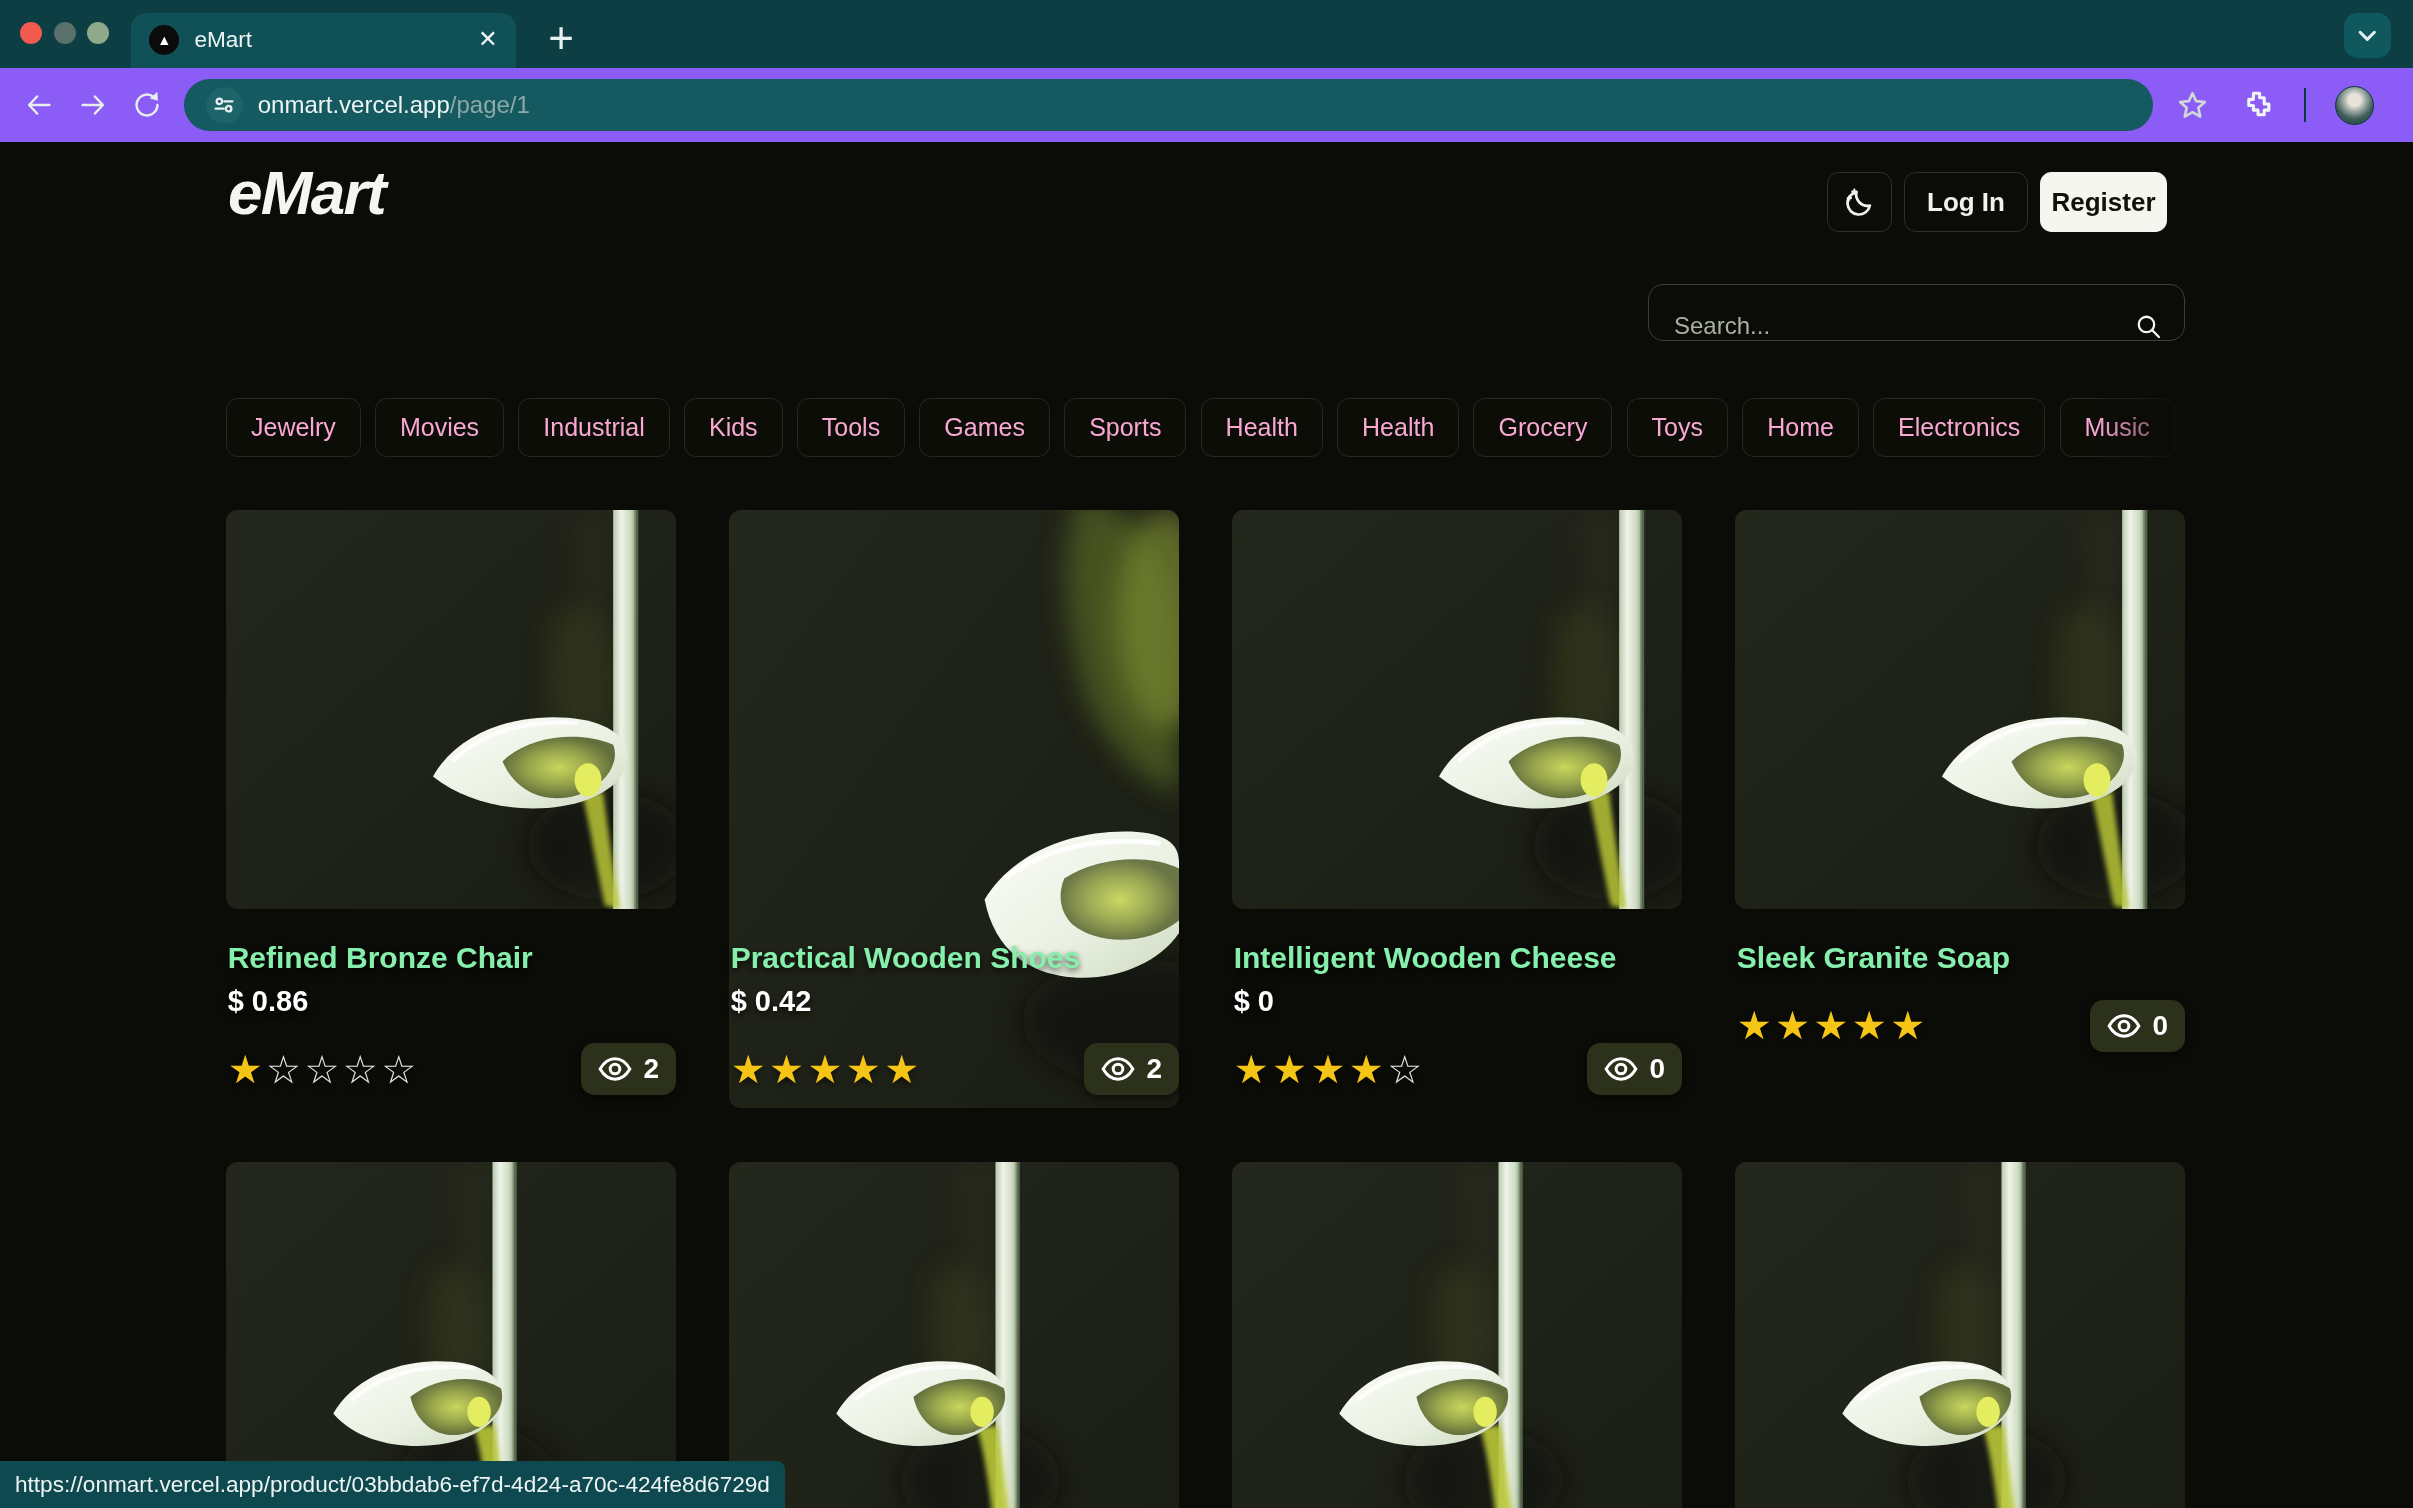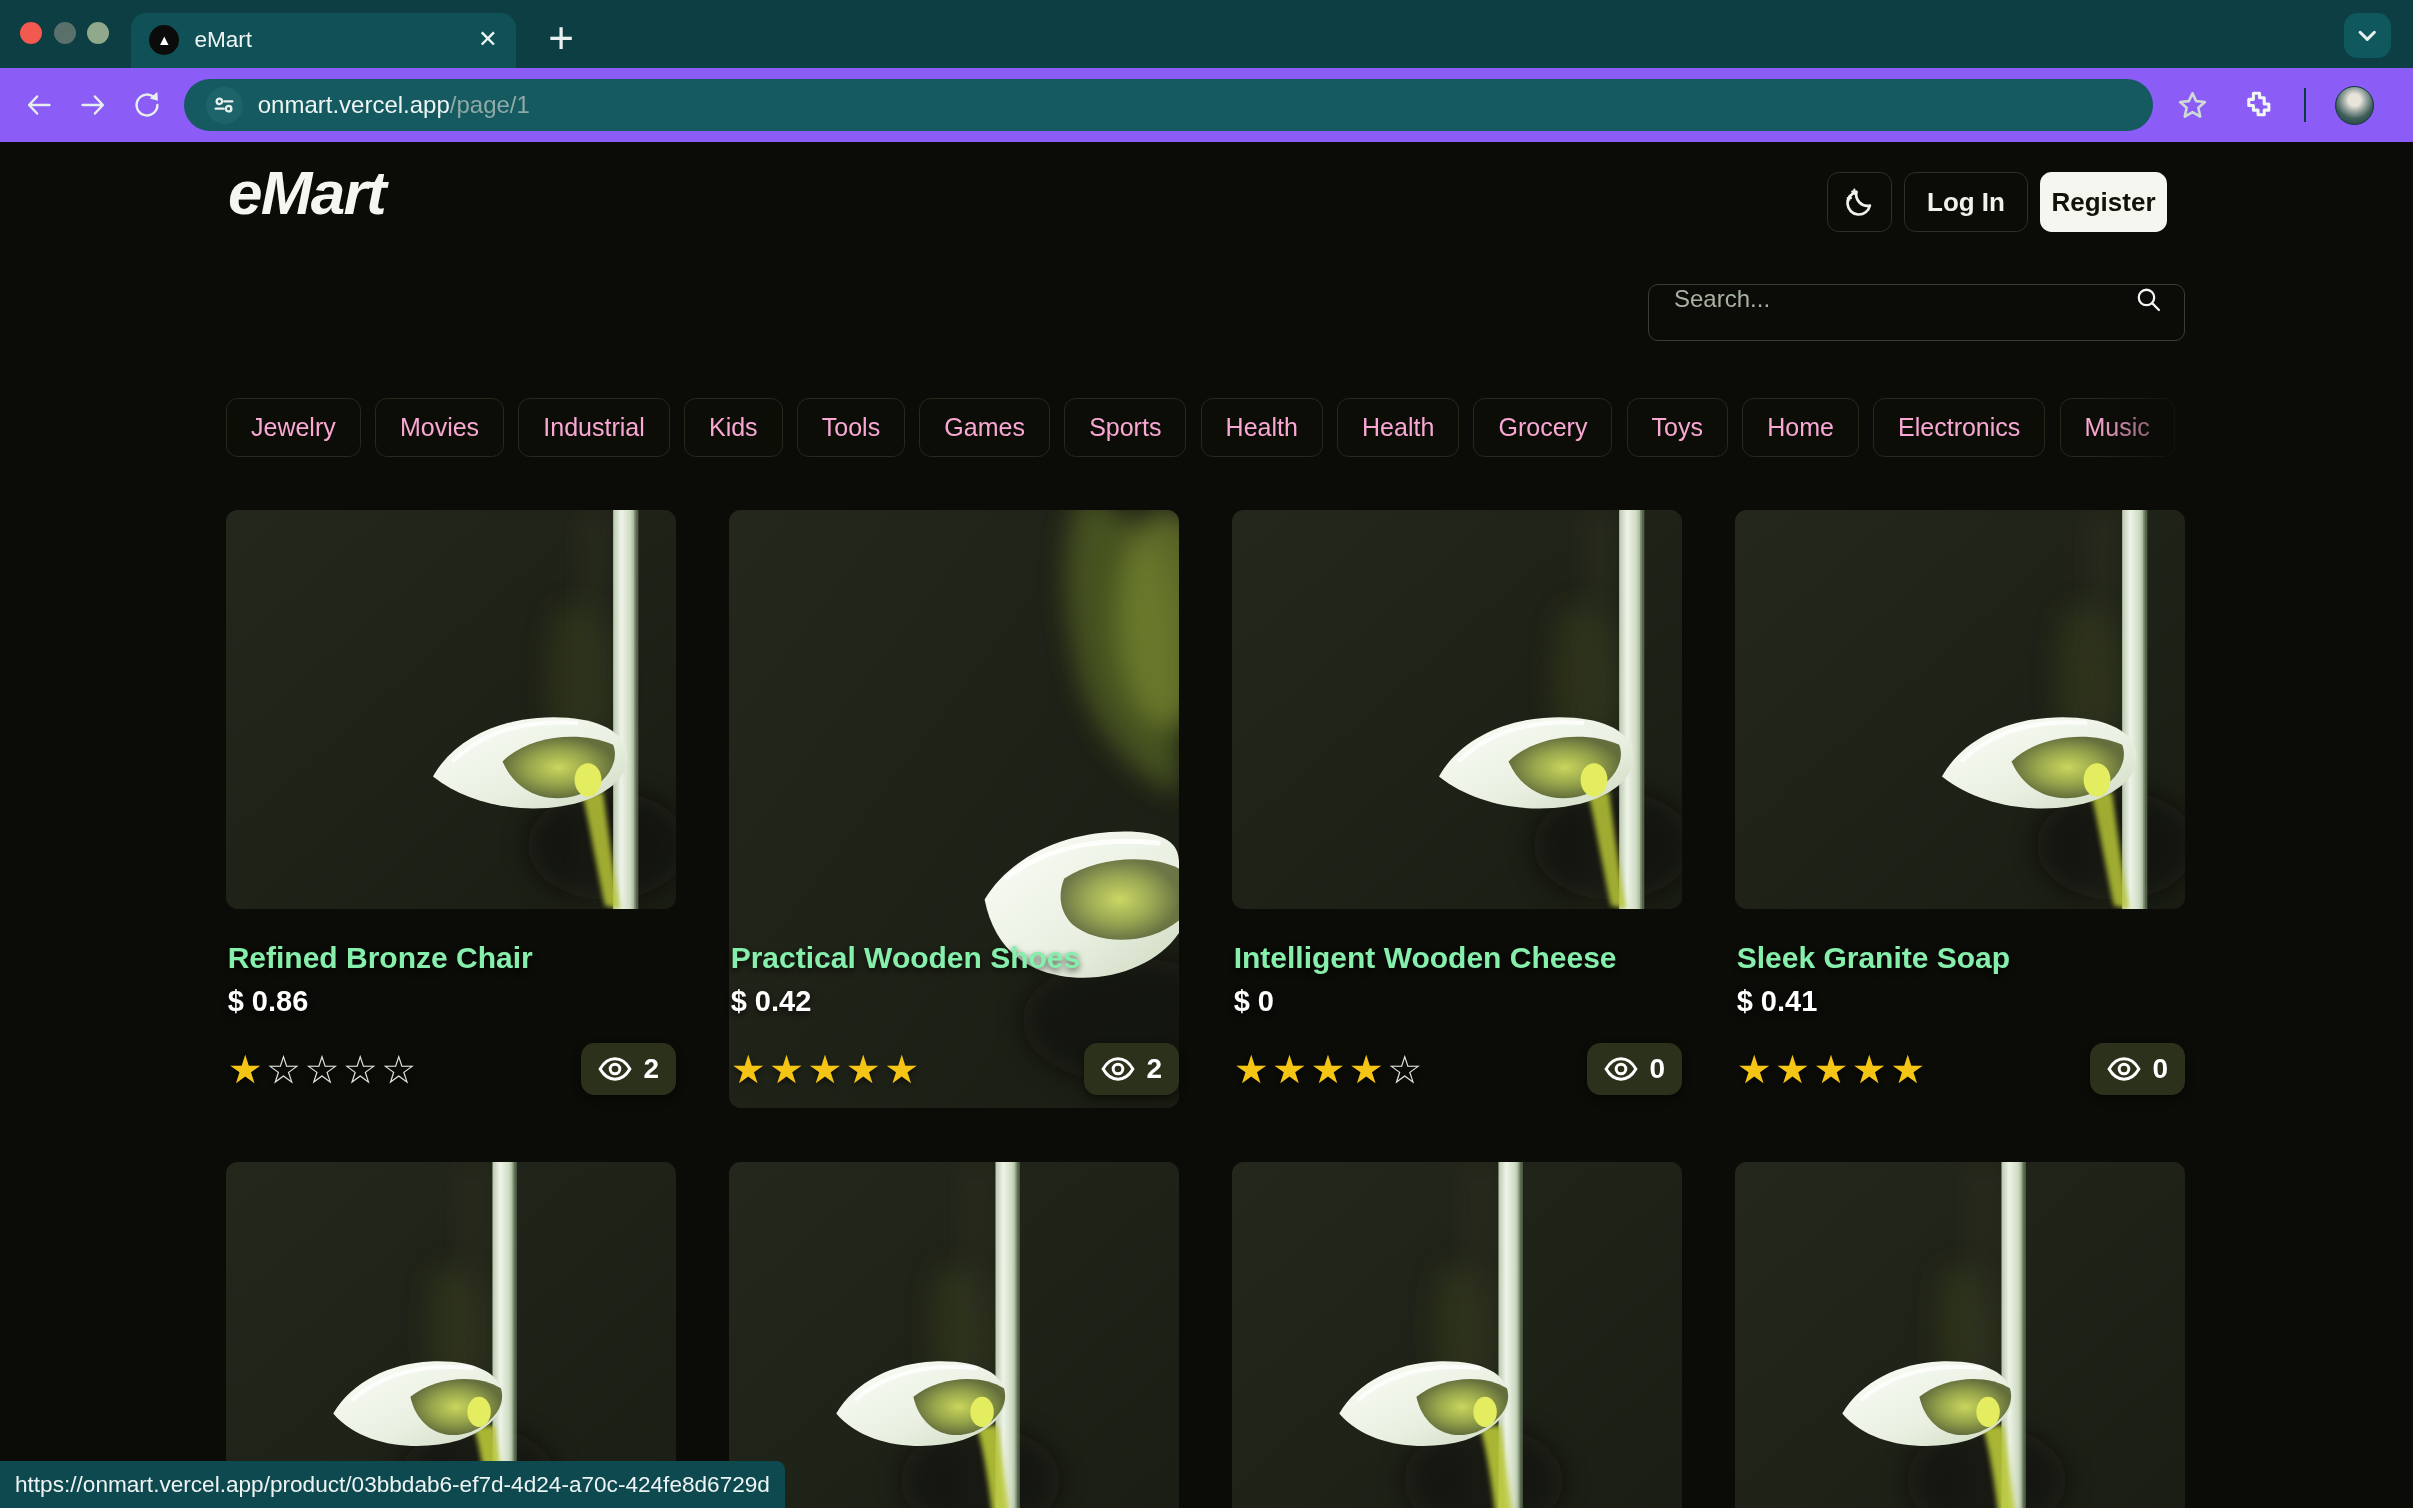--- a/index.html
+++ b/index.html
@@ -44,21 +44,21 @@
   .page { position:absolute; left:0; top:142px; width:2413px; height:1367px; background:#0b0b07; overflow:hidden; }
   .logo { position:absolute; left:228px; top:15px; color:#f6f6f1; font-size:62px; font-style:italic;
           font-weight:600; letter-spacing:-1.7px; }
   .hdr-btn { position:absolute; top:30px; height:60px; border-radius:11.7px; display:flex;
              align-items:center; justify-content:center; font-size:26px; font-weight:700; }
   .moon-btn { left:1827px; width:65px; border:1.7px solid #2f2f28; background:transparent; }
   .login-btn { left:1904px; width:124px; border:1.7px solid #2f2f28; background:transparent; color:#f2f2ec; }
   .register-btn { left:2040px; width:127px; background:#f6f6f1; color:#12120b; border:none; }
 
   .search-wrap { position:absolute; left:1648px; top:142px; width:537px; height:57px;
-                 border:1.7px solid #3a3f35; border-radius:10px; display:flex; align-items:flex-start; }
+                 border:1.7px solid #3a3f35; border-radius:15px; display:flex; align-items:flex-end; }
   .search-wrap input { flex:1; background:transparent; border:none; outline:none; color:#e8e8e0;
                        font-size:24px; padding:0 0 0 25px; font-family:inherit; }
   .search-wrap input::placeholder { color:#a9b2a2; }
   .search-ic { margin-right:22px; display:flex; }
 
   .cats { position:absolute; left:226px; top:256px; width:1988px; height:60px; display:flex; gap:14.2px;
           overflow:hidden;
           -webkit-mask-image:linear-gradient(to right,#000 94%,transparent 100%);
           mask-image:linear-gradient(to right,#000 94%,transparent 100%); }
   .pill { height:59px; border:1.7px solid #28281f; border-radius:11.7px; padding:0 24px; display:flex;
@@ -332,21 +332,20 @@
     </div>
   </article>
   <article class="card ">
     <div class="imgbox">
       <svg viewBox="0 0 537 476" preserveAspectRatio="none">
         <use href="#flowerA"></use>
       </svg>
     </div>
     <div class="card-body">
       <h3 class="p-title">Sleek Granite Soap</h3>
-      <div class="p-price">$ 0.41</div>
       <div class="rating-row">
         <div class="stars"><span class="sf">★★★★★</span><span class="se"></span></div>
         <div class="badge">
               <svg width="34" height="34" viewBox="0 0 24 24">
   <path d="M1.5 12 C4.5 6.8 8 4.8 12 4.8 C16 4.8 19.5 6.8 22.5 12 C19.5 17.2 16 19.2 12 19.2 C8 19.2 4.5 17.2 1.5 12 Z" fill="none" stroke="#ffffff" stroke-width="2.1"></path>
   <circle cx="12" cy="12" r="3.4" fill="none" stroke="#ffffff" stroke-width="2.1"></circle>
               </svg>
               <span class="cnt">0</span>
             </div>
       </div>

